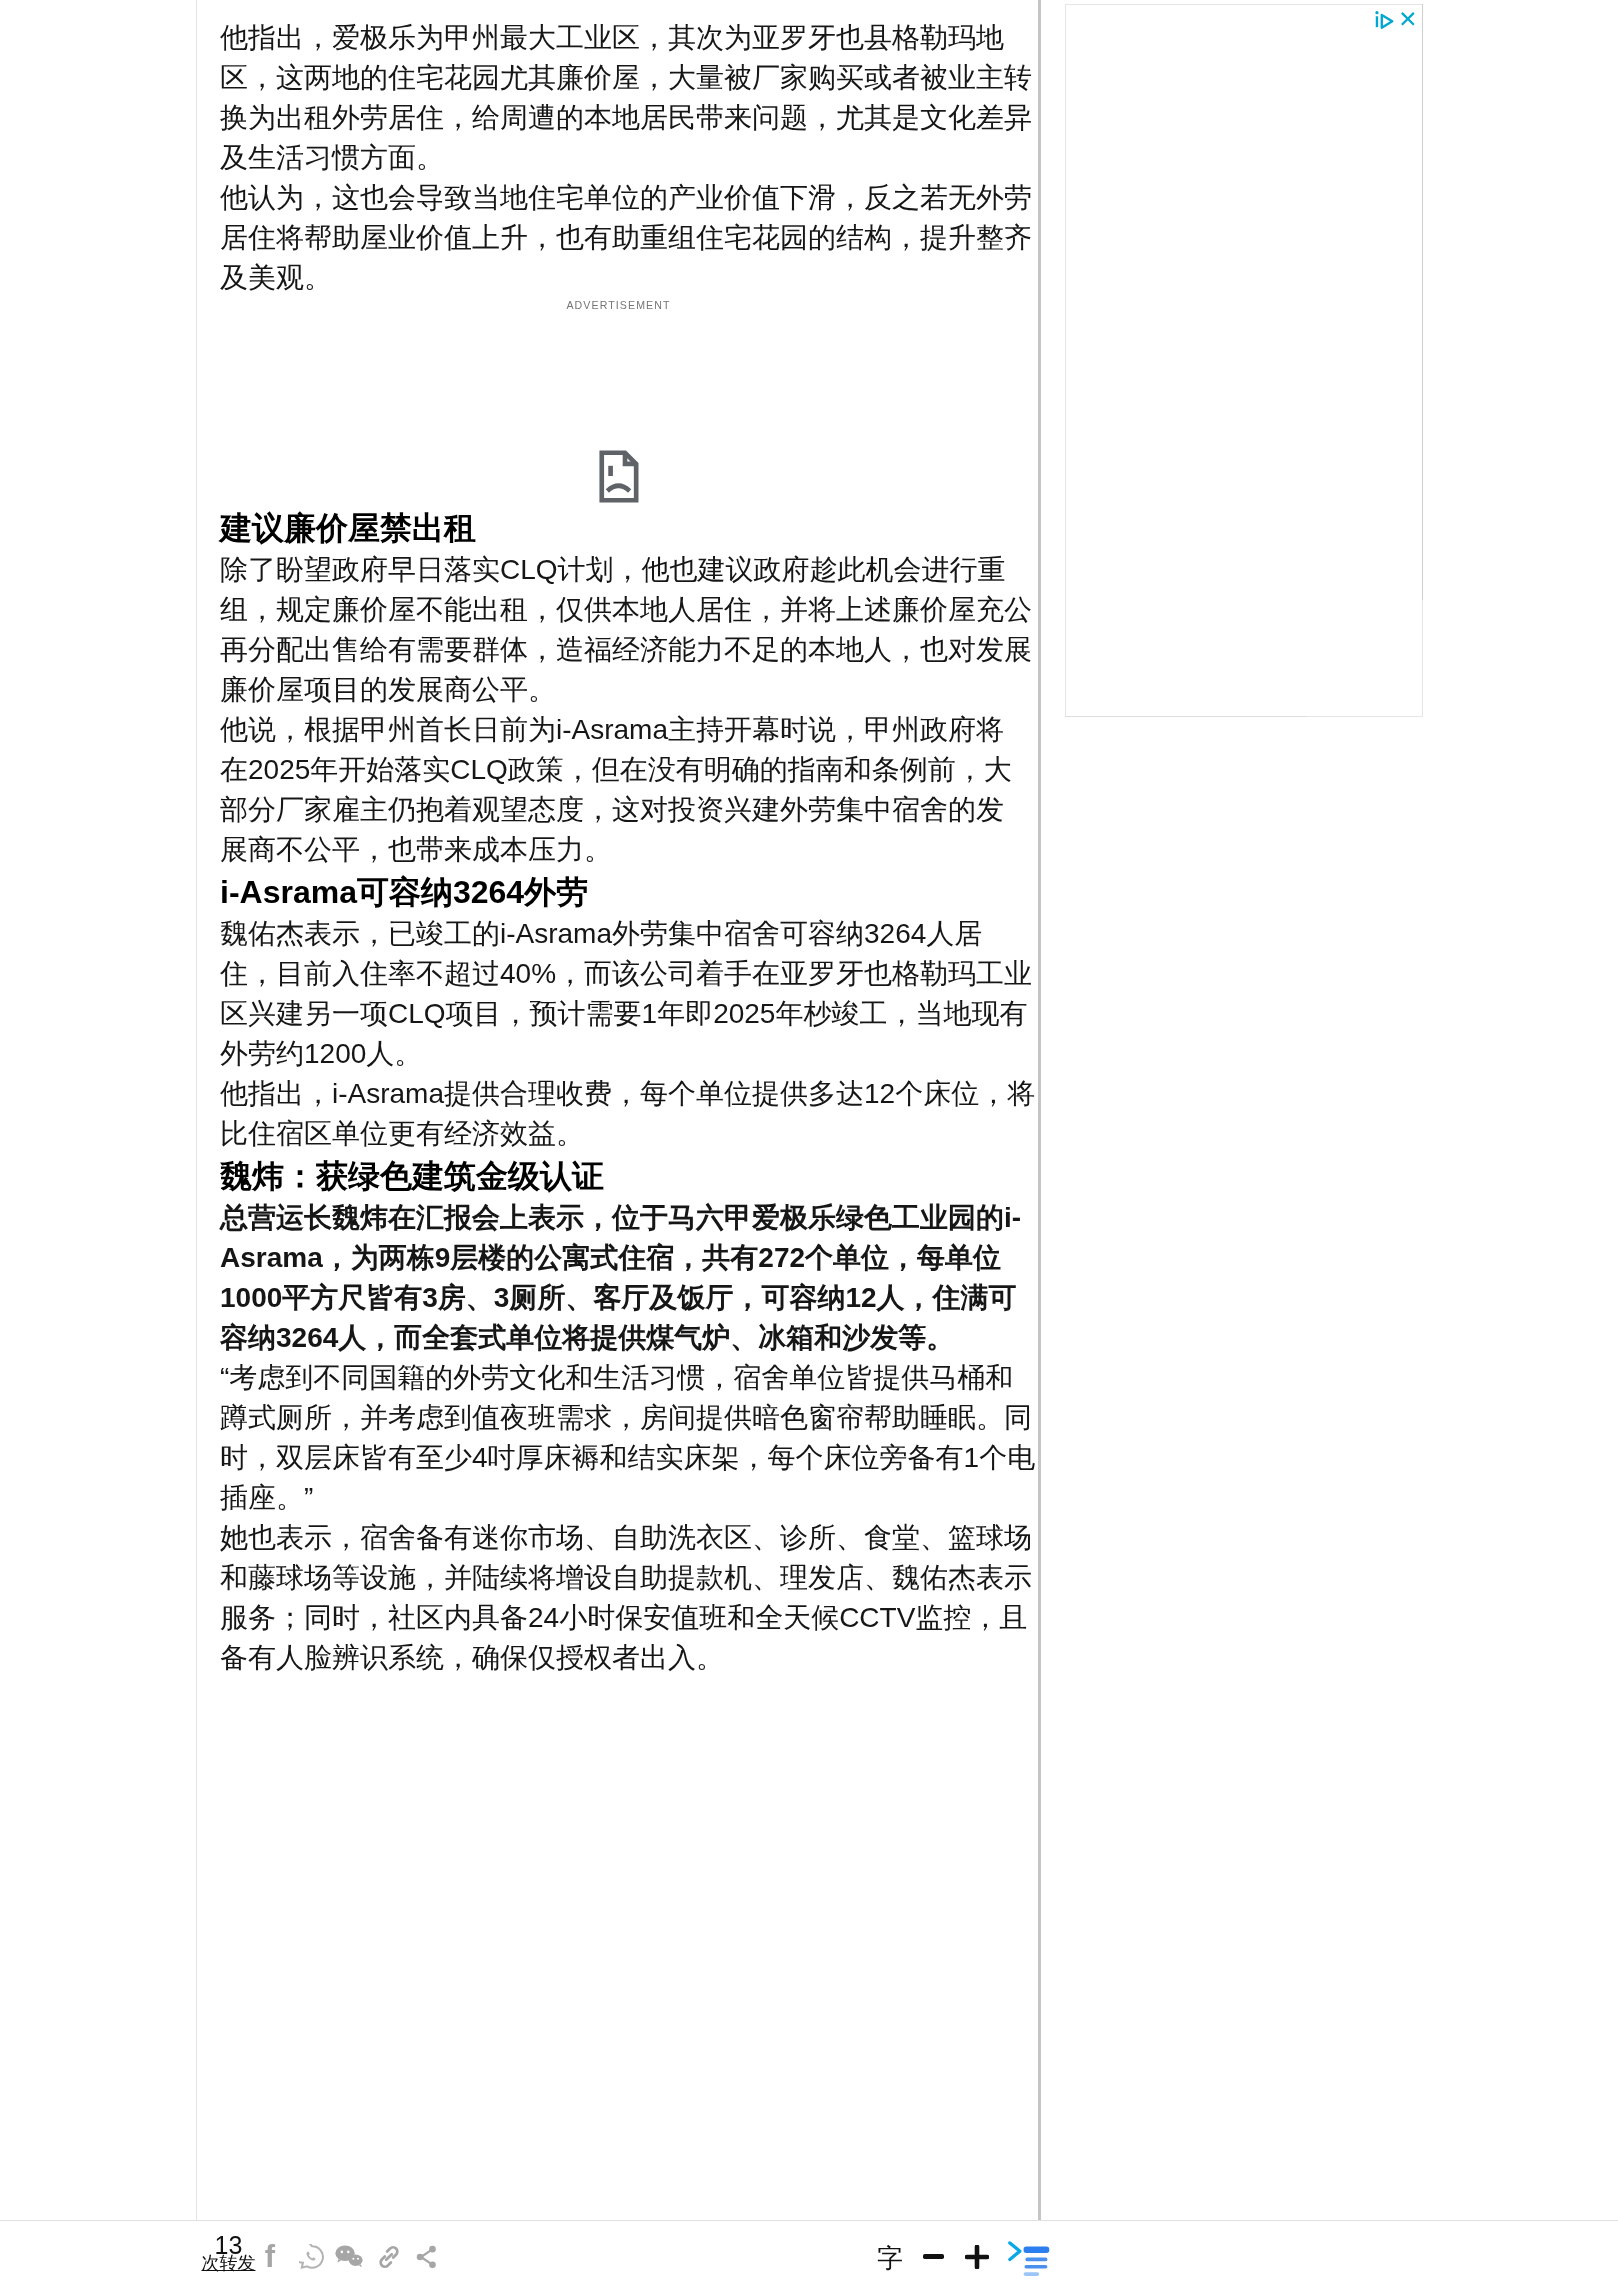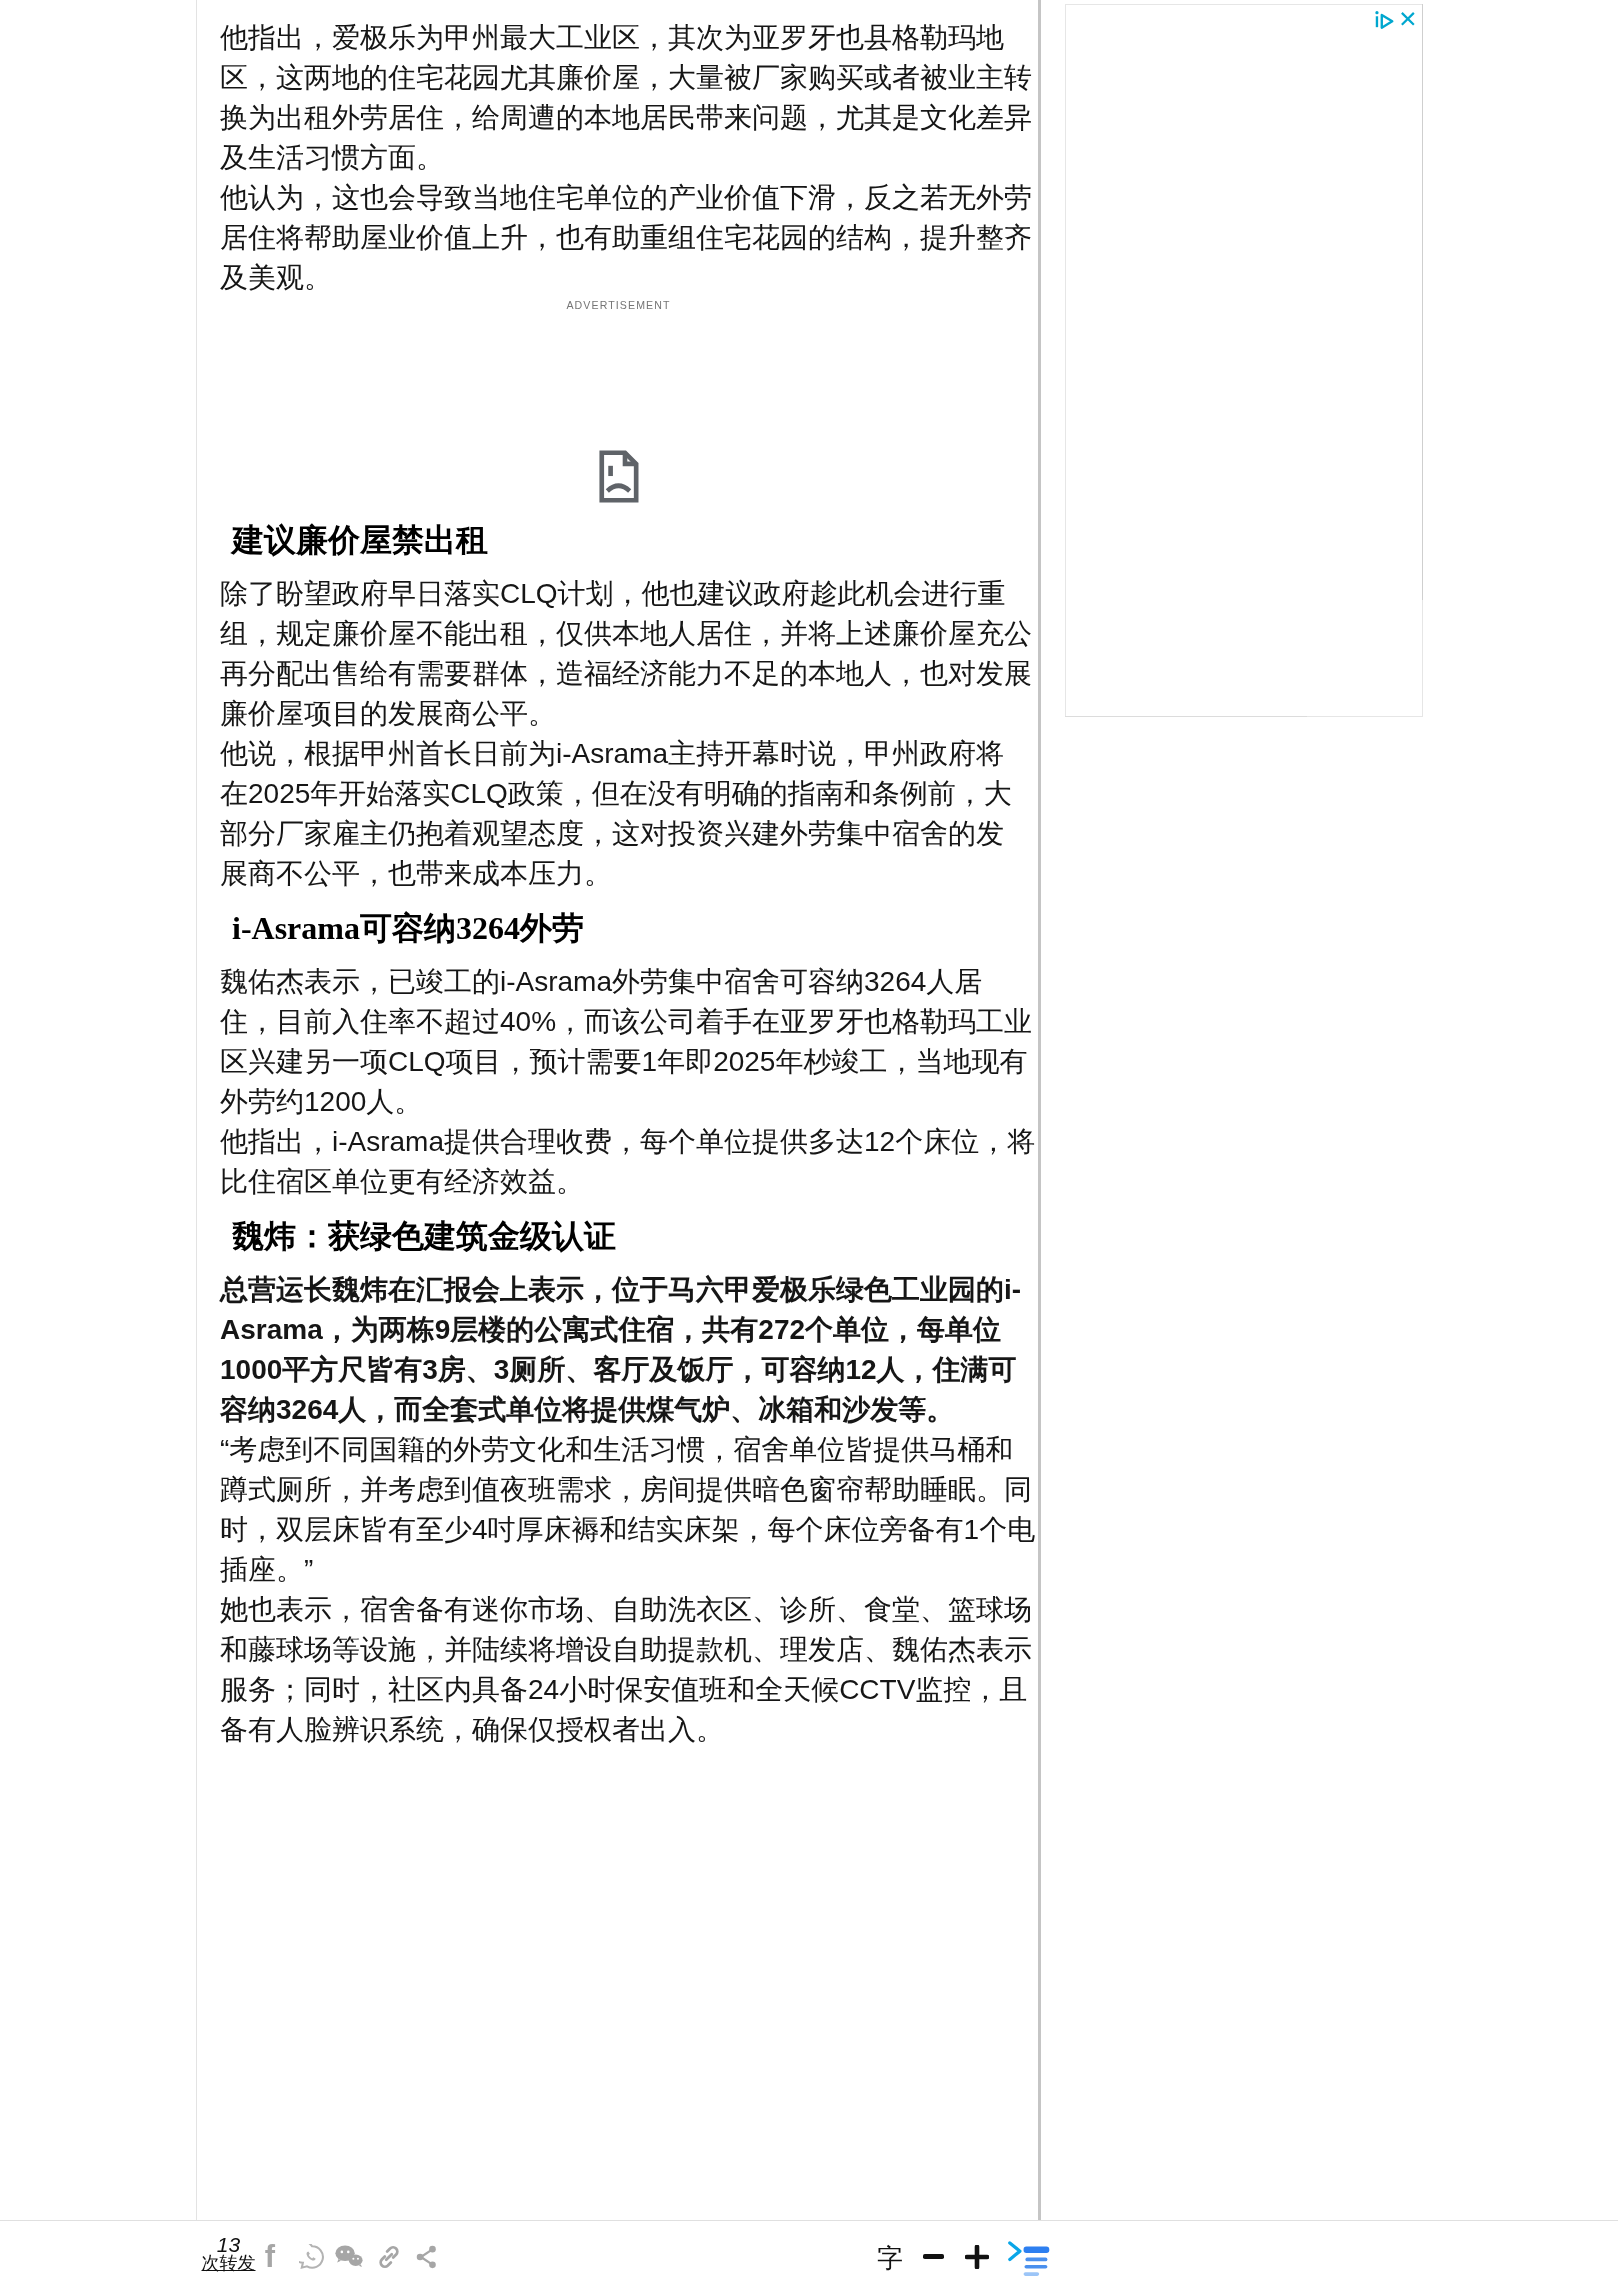--- a/index.html
+++ b/index.html
@@ -12,21 +12,21 @@
     position:absolute;left:197px;top:0;width:842px;
     padding:18px 22px 0 23px;box-sizing:border-box;color:#161616;
   }
   .vline{position:absolute;top:0;height:2220px;}
   #col-left-border{left:196px;width:0.9px;background:#e3e3e3;}
   #col-right-scroll{left:1038px;width:2.8px;background:#c5c5c5;}
   .article p{
     margin:0;font-size:28px;line-height:40px;white-space:pre;color:#161616;
   }
   .article h2{
-    margin:12px;font-size:32px;line-height:44px;font-weight:bold;color:#000;white-space:pre;font-family:Liberation Serif, serif;
+    margin:0;font-size:32px;line-height:44px;font-weight:bold;color:#000;white-space:pre;
   }
   .m-b1{margin-top:25px;}
   .m-h1{margin-top:161px;}
   .m-b3{margin-top:6.5px;}
   .m-b4{margin-top:28px;}
   .m-h2{margin-top:29.5px;}
   .m-b6{margin-top:6.5px;}
   .m-b7{margin-top:24px;}
   .m-h3{margin-top:35px;}
   .m-b9{margin-top:0px;font-weight:bold;}
@@ -47,21 +47,21 @@
   .ad-panel-right-dark{position:absolute;left:1422px;top:3.7px;width:0.9px;height:596px;background:#cfcfcf;}
   .ad-panel-bottom-dark{position:absolute;left:1065px;top:716px;width:242px;height:0.9px;background:#dcdcdc;}
   .adchoices{position:absolute;top:4.6px;right:27px;cursor:pointer;}
   .ad-close{position:absolute;top:6.5px;right:6.5px;cursor:pointer;}
   
   .toolbar{
     position:absolute;left:0;top:2220px;width:1619px;height:71px;
     background:#fff;border-top:0.9px solid #e0e0e0;box-sizing:border-box;
   }
   .share-count{position:absolute;left:201px;top:13px;width:55px;text-align:center;color:#111;}
-  .share-count .num{font-size:21px;line-height:22px;font-style:italic;}
+  .share-count .num{font-size:25px;line-height:22px;}
   .share-count .lbl{font-size:18px;line-height:15.7px;text-decoration:underline;}
   .tb-icon{position:absolute;top:0;height:71px;display:flex;align-items:center;cursor:pointer;}
   .fb{left:263px;}
   .wa{left:299px;}
   .wc{left:334px;}
   .lk{left:376px;}
   .sh{left:415px;}
   .font-label{position:absolute;left:877px;top:20px;font-size:26px;color:#111;}
   .minus-btn{position:absolute;left:923px;top:33px;width:21px;height:4.6px;background:#111;border-radius:1.8px;cursor:pointer;}
   .plus-btn{position:absolute;left:965px;top:0;height:71px;display:flex;align-items:center;cursor:pointer;}

